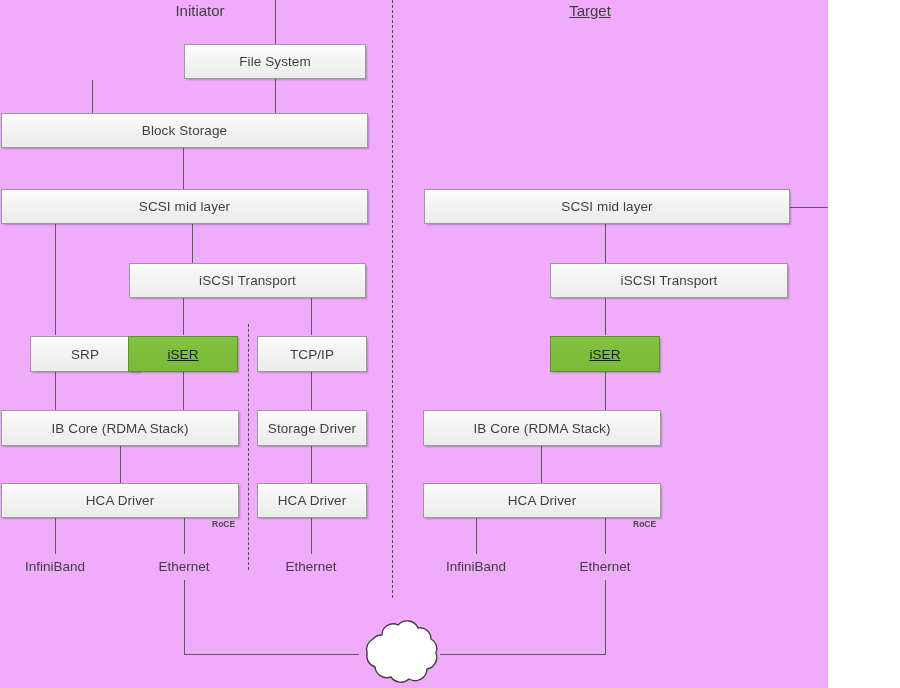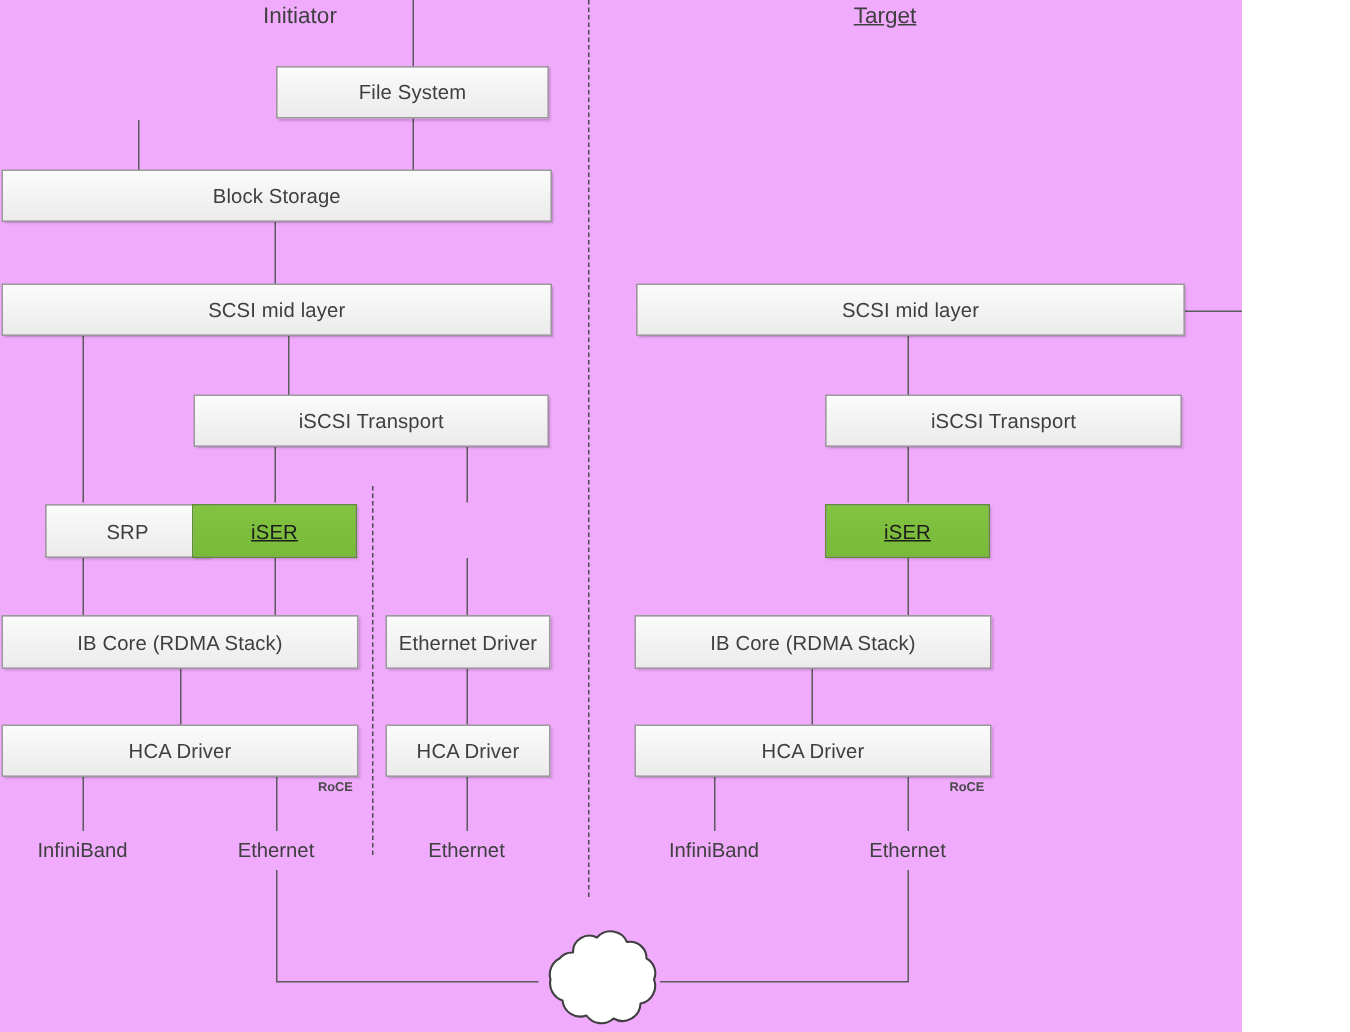--- a/index.html
+++ b/index.html
@@ -139,27 +139,30 @@
   </div>
 
   <div class="node" style="left:1px; top:336px; width:110px; height:36px;margin-left:29px;">
     <span>SRP</span>
   </div>
 
   <div class="node green" style="left:128px; top:336px; width:110px; height:36px;">
     <span>iSER</span>
   </div>
 
+  <div class="node" style="left:257px; top:336px; width:110px; height:36px;">
+    <span>TCP/IP</span>
+  </div>
 
   <div class="node" style="left:1px; top:410px; width:238px; height:36px;">
     <span>IB Core (RDMA Stack)</span>
   </div>
 
   <div class="node" style="left:257px; top:410px; width:110px; height:36px;">
-    <span>Ethernet Driver</span>
+    <span>Storage Driver</span>
   </div>
 
   <div class="node" style="left:1px; top:483px; width:238px; height:35px;">
     <span>HCA Driver</span>
   </div>
 
   <div class="node" style="left:257px; top:483px; width:110px; height:35px;">
     <span>HCA Driver</span>
   </div>
 

